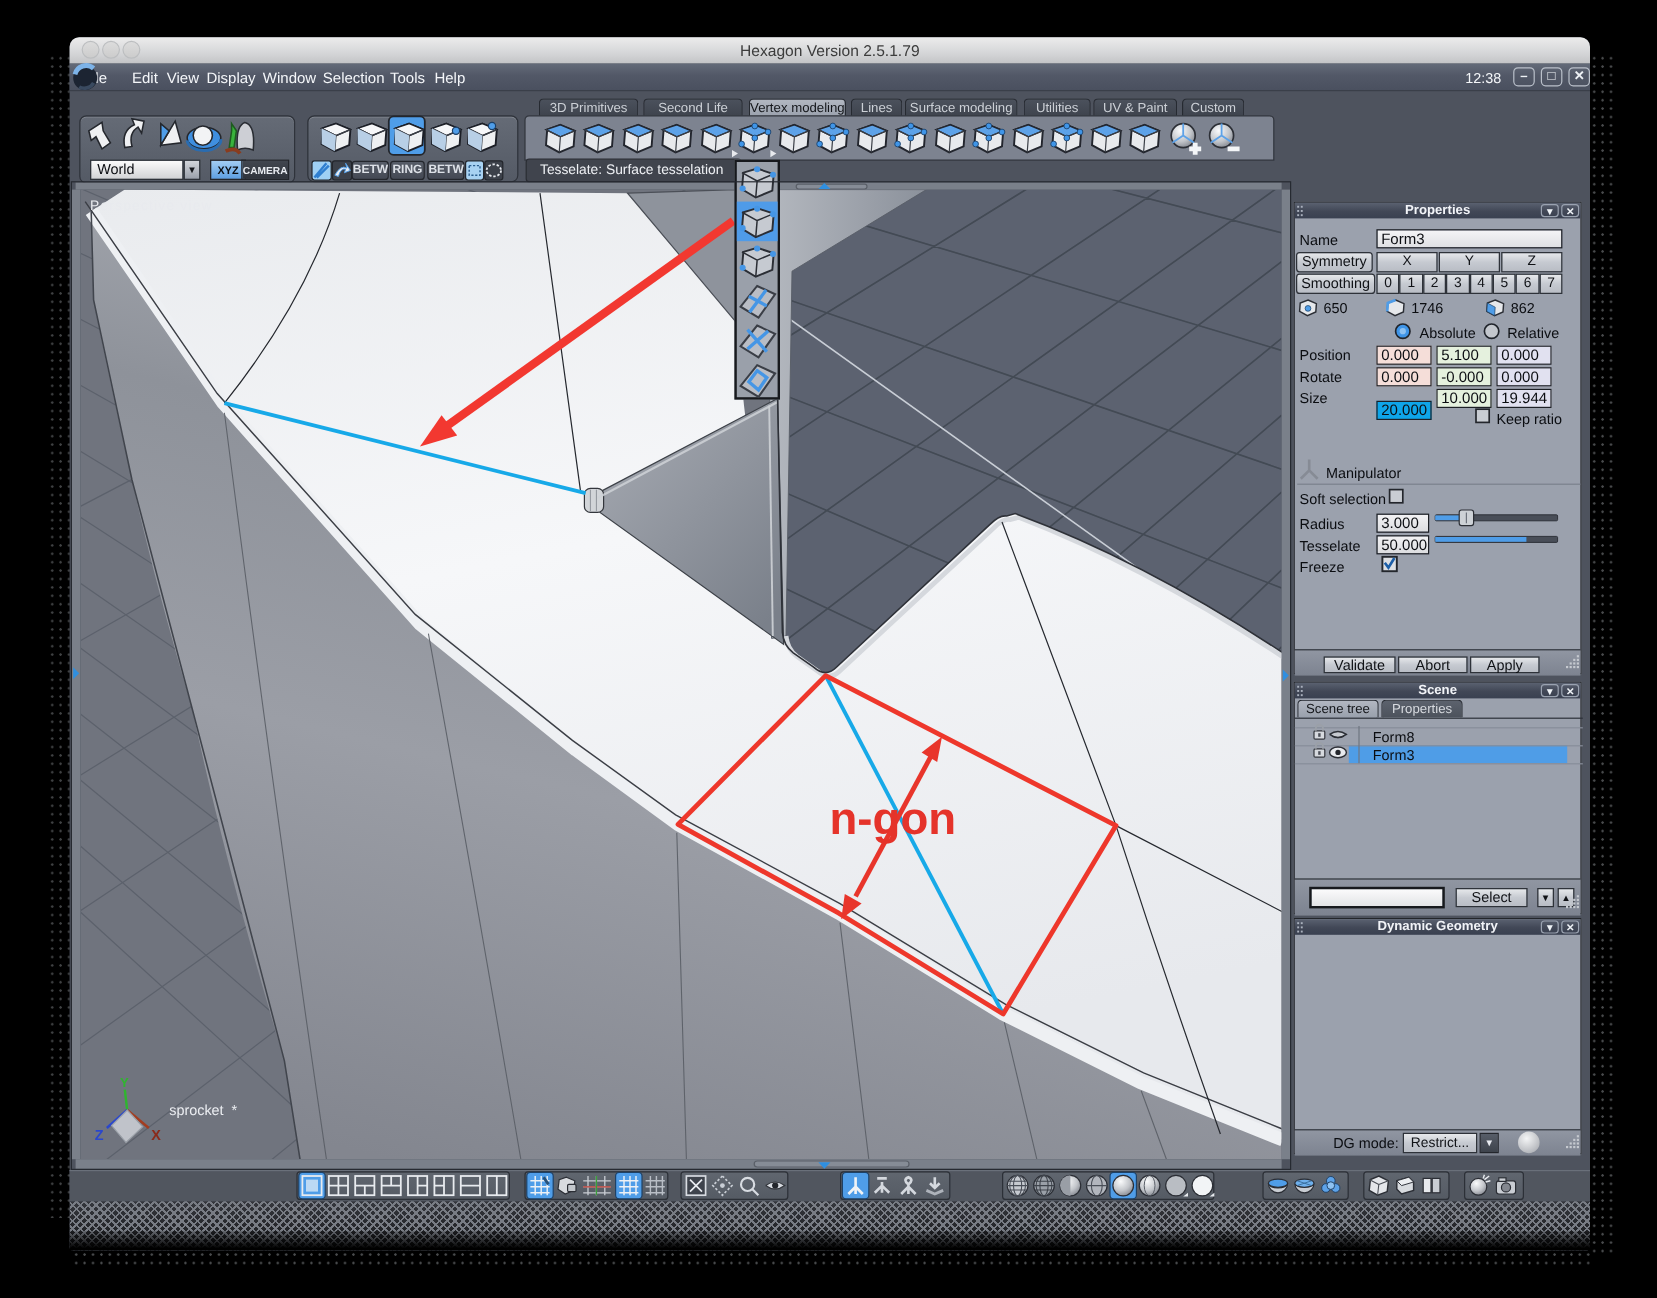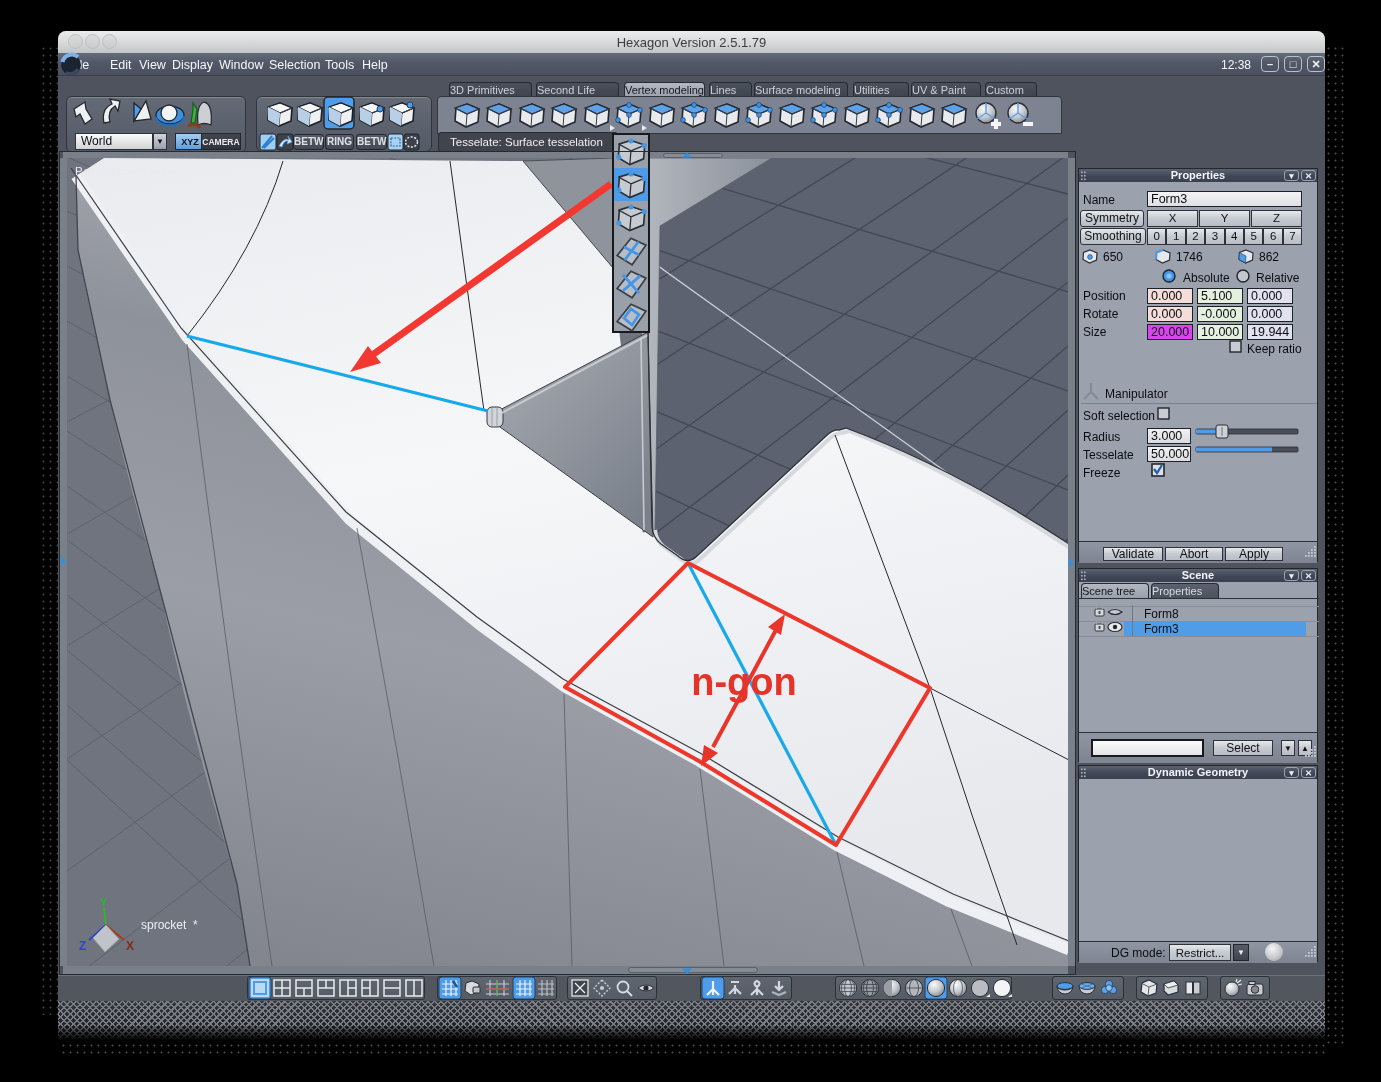--- a/index.html
+++ b/index.html
@@ -3,21 +3,21 @@
 *{margin:0;padding:0;box-sizing:border-box}
 html,body{width:1381px;height:1082px;background:#000;overflow:hidden;font-family:"Liberation Sans",sans-serif}
 .abs{position:absolute}
 #win{position:absolute;left:58px;top:31px;width:1267px;height:1011px;background:#4e535e;border-radius:8px 8px 3px 3px}
 #titlebar{position:absolute;left:0;top:0;width:100%;height:22px;border-radius:8px 8px 0 0;background:linear-gradient(#ececec,#d5d6d8 60%,#c3c4c6)}
 .circ{position:absolute;top:3px;width:15px;height:15px;border-radius:50%;border:1px solid #bcbec0;background:linear-gradient(#dcdcdc,#cccccc)}
 #title{position:absolute;top:4px;width:100%;text-align:center;font-size:13px;color:#3c3c3c}
 #menubar{position:absolute;left:0;top:22px;width:100%;height:23px;background:linear-gradient(#646b79,#525867 45%,#4a505f);color:#f4f6f9;font-size:12.5px;border-bottom:1px solid #3a3f49}
 #menubar b{position:absolute;top:5px;font-weight:normal}
 .tbox{position:absolute;background:linear-gradient(#656b76,#545a65);border:1.5px solid #2f333b;border-radius:6px;box-shadow:inset 0 1px 0 rgba(255,255,255,.2)}
-.tab{position:absolute;top:51px;height:16px;border:1px solid #262a31;border-bottom:none;border-radius:4px 4px 0 0;background:linear-gradient(#4b515c,#3d424c);color:#ccd0d6;font-size:11px;text-align:left;line-height:15px;white-space:nowrap;overflow:hidden}
+.tab{position:absolute;top:51px;height:16px;border:1px solid #262a31;border-bottom:none;border-radius:4px 4px 0 0;background:linear-gradient(#4b515c,#3d424c);color:#ccd0d6;font-size:11px;text-align:center;line-height:15px;white-space:nowrap;overflow:hidden}
 .tab.act{background:linear-gradient(#b2b7c1,#99a0ac);color:#14161a}
 .pbx{position:absolute;border:1.5px solid #23262c;font-weight:bold;text-align:center}
 .panel{position:absolute;left:1020px;width:240px;background:#9ba1ad;border:1px solid #23262b}
 .ptitle{position:absolute;left:0;top:0;width:100%;height:13px;background:linear-gradient(#5a6170,#414756 55%,#394050);color:#f2f4f8;font-size:11px;font-weight:bold;text-align:center;line-height:13px}
 .pbtn{position:absolute;top:1px;width:15px;height:11px;border:1px solid #9aa2b0;border-radius:3px;color:#eef2f6;font-size:8.5px;line-height:10px;text-align:center;font-weight:bold}
 .pfoot{position:absolute;left:0;width:100%;background:linear-gradient(#9096a2,#7d8390);border-top:1.5px solid #2c3038}
 .lbl{position:absolute;font-size:12px;color:#0b0d11;white-space:nowrap}
 .btn{position:absolute;background:linear-gradient(#e6e8eb,#c6cad1 50%,#b9bdc5);border:1.5px solid #2e3239;color:#101216;text-align:center;font-size:12px}
 .nfld{position:absolute;border:1.5px solid #1d2026;font-size:12.5px;color:#0b0d11;padding-left:3px;line-height:15px}
 .gbx{position:absolute;background:linear-gradient(#60666f,#555b64);border:1px solid #2c3037;border-radius:3px}
@@ -162,21 +162,21 @@
 <div class="lbl" style="left:177px;top:102px">Relative</div>
 <div class="lbl" style="left:4px;top:120px">Position</div>
 <div class="nfld" style="left:68px;top:119px;width:46px;height:16px;background:#f5ded9">0.000</div>
 <div class="nfld" style="left:118px;top:119px;width:46px;height:16px;background:#e5f1de">5.100</div>
 <div class="nfld" style="left:168px;top:119px;width:46px;height:16px;background:#e1e1f0">0.000</div>
 <div class="lbl" style="left:4px;top:138px">Rotate</div>
 <div class="nfld" style="left:68px;top:137px;width:46px;height:16px;background:#f5ded9">0.000</div>
 <div class="nfld" style="left:118px;top:137px;width:46px;height:16px;background:#e5f1de">-0.000</div>
 <div class="nfld" style="left:168px;top:137px;width:46px;height:16px;background:#e1e1f0">0.000</div>
 <div class="lbl" style="left:4px;top:156px">Size</div>
-<div class="nfld" style="left:68px;top:155px;width:46px;height:16px;background:#d946ef">20.000</div>
+<div class="nfld" style="left:68px;top:165px;width:46px;height:16px;background:#0ea5e9">20.000</div>
 <div class="nfld" style="left:118px;top:155px;width:46px;height:16px;background:#e5f1de">10.000</div>
 <div class="nfld" style="left:168px;top:155px;width:46px;height:16px;background:#e1e1f0">19.944</div>
 <div class="lbl" style="left:168px;top:173px">Keep ratio</div>
 <div class="lbl" style="left:26px;top:218px">Manipulator</div>
 <div class="abs" style="left:2px;top:234px;width:236px;height:1px;background:#7a808c"></div>
 <div class="lbl" style="left:4px;top:240px">Soft selection</div>
 <div class="lbl" style="left:4px;top:261px">Radius</div>
 <div class="nfld" style="left:68px;top:259px;width:44px;height:16px;background:linear-gradient(#f2f2f4,#dcdde0)">3.000</div>
 <div class="lbl" style="left:4px;top:279px">Tesselate</div>
 <div class="nfld" style="left:68px;top:277px;width:44px;height:16px;background:linear-gradient(#f2f2f4,#dcdde0)">50.000</div>

